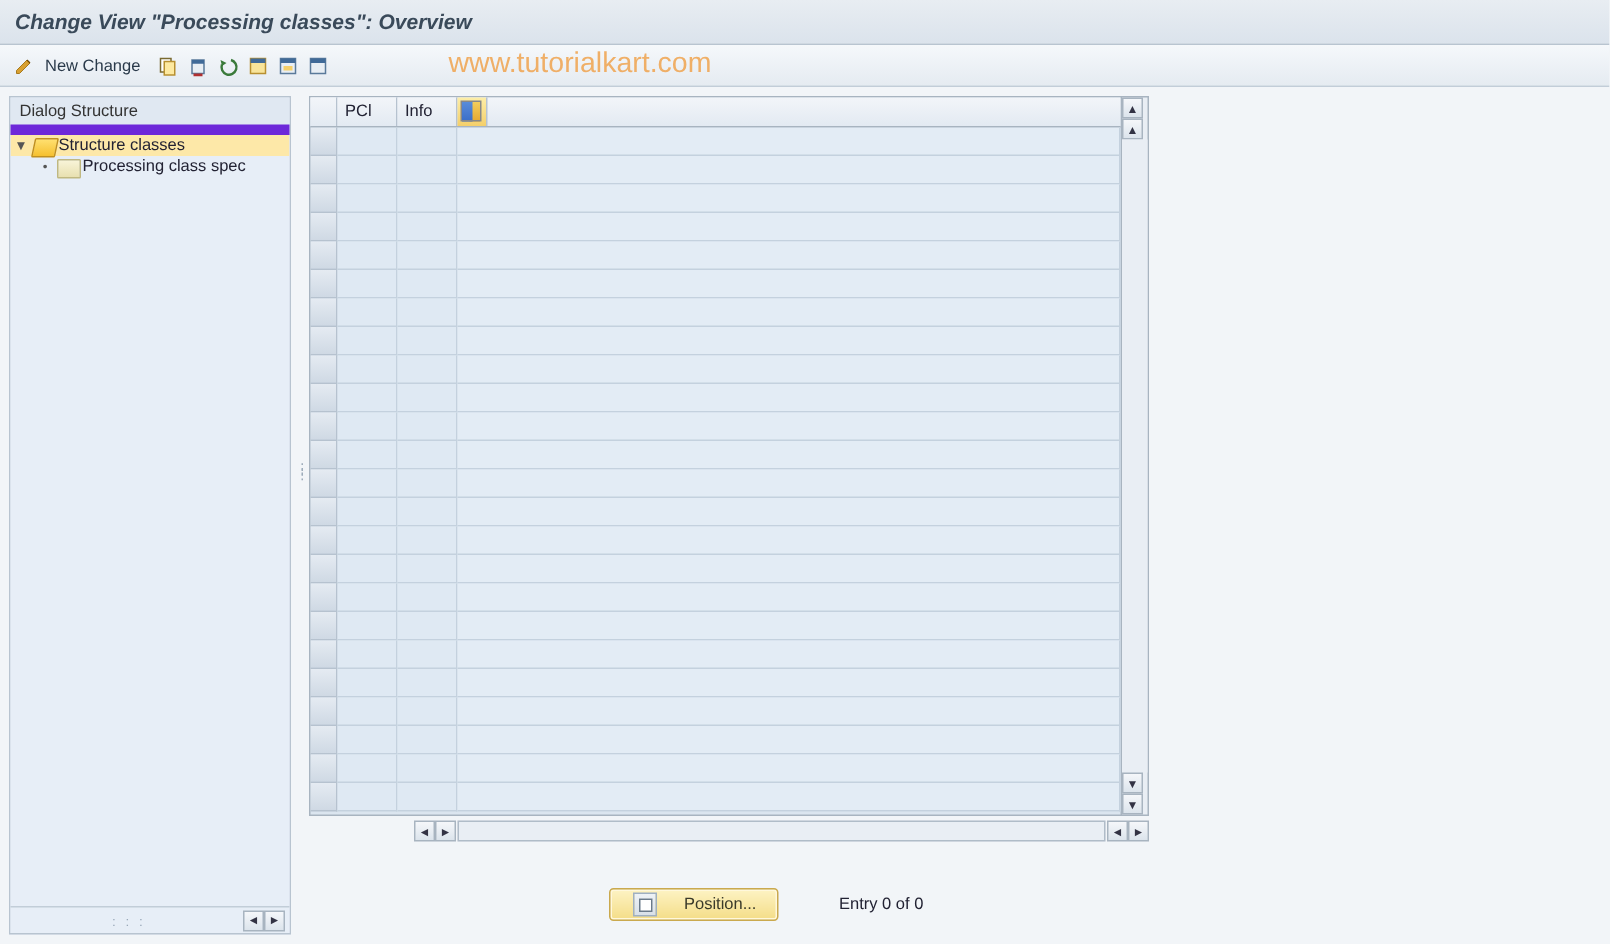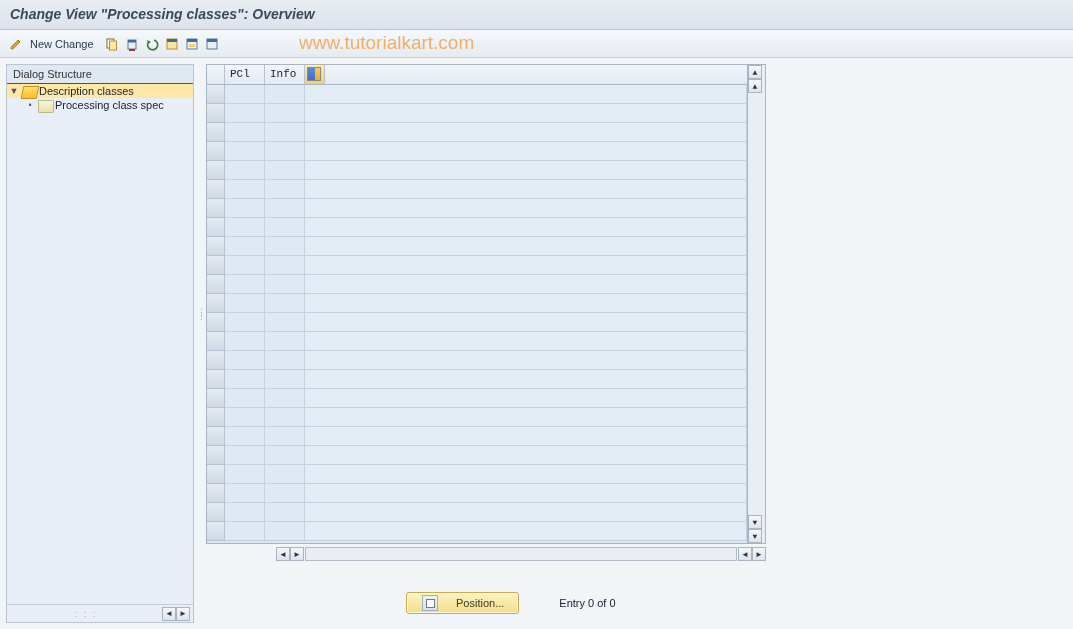--- a/index.html
+++ b/index.html
@@ -77,21 +77,21 @@
     background: #e7eef7;
     border: 1px solid #b8c4d0;
     margin: 6px 0 6px 6px;
     display: flex;
     flex-direction: column;
     position: relative;
   }
   .tree-header {
     background: #e0e8f2;
     padding: 3px 6px;
-    border-bottom: 1px solid #6d28d9;
+    border-bottom: 7px solid #6d28d9;
     color: #333;
   }
   .tree-body {
     flex: 1;
     overflow: hidden;
     background: #e7eef7;
   }
   .tree-node {
     display: flex;
     align-items: center;
@@ -172,21 +172,20 @@
     left: -9px;
     top: 44%;
     color: #99a8b8;
     font-size: 9px;
     line-height: 4px;
   }
 
   .grid-wrap {
     display: flex;
     height: 480px;
-    font-family: Liberation Mono, monospace;
   }
   .grid {
     border: 1px solid #a8b4c0;
     background: #dbe5ef;
     flex: 0 0 auto;
     width: 542px;
   }
   .grid-head {
     display: flex;
     background: linear-gradient(#f2f5f9,#e3eaf2);
@@ -369,21 +368,21 @@
 </div>
 
 <div class="main">
 
   <div class="tree-panel">
     <div class="tree-header">Dialog Structure</div>
     <div class="tree-body">
       <div class="tree-node selected">
         <span class="tree-exp">▼</span>
         <span class="folder-icon open"></span>
-        <span class="tree-label">Description classes</span>
+        <span class="tree-label">Structure classes</span>
       </div>
       <div class="tree-node" style="padding-left:18px">
         <span class="tree-exp">•</span>
         <span class="folder-icon closed"></span>
         <span class="tree-label">Processing class spec</span>
       </div>
     </div>
     <div class="tree-footer">
       <span class="hsplit">: : :</span>
       <span class="scroll-btn">◄</span>

